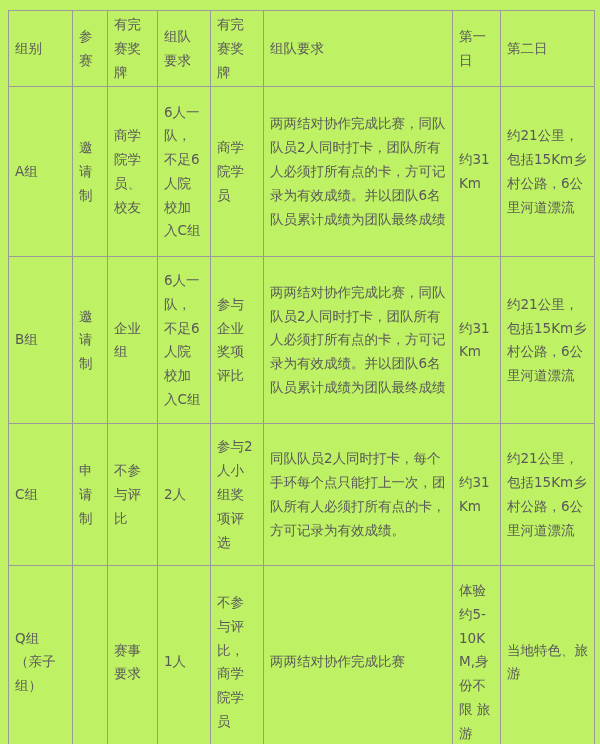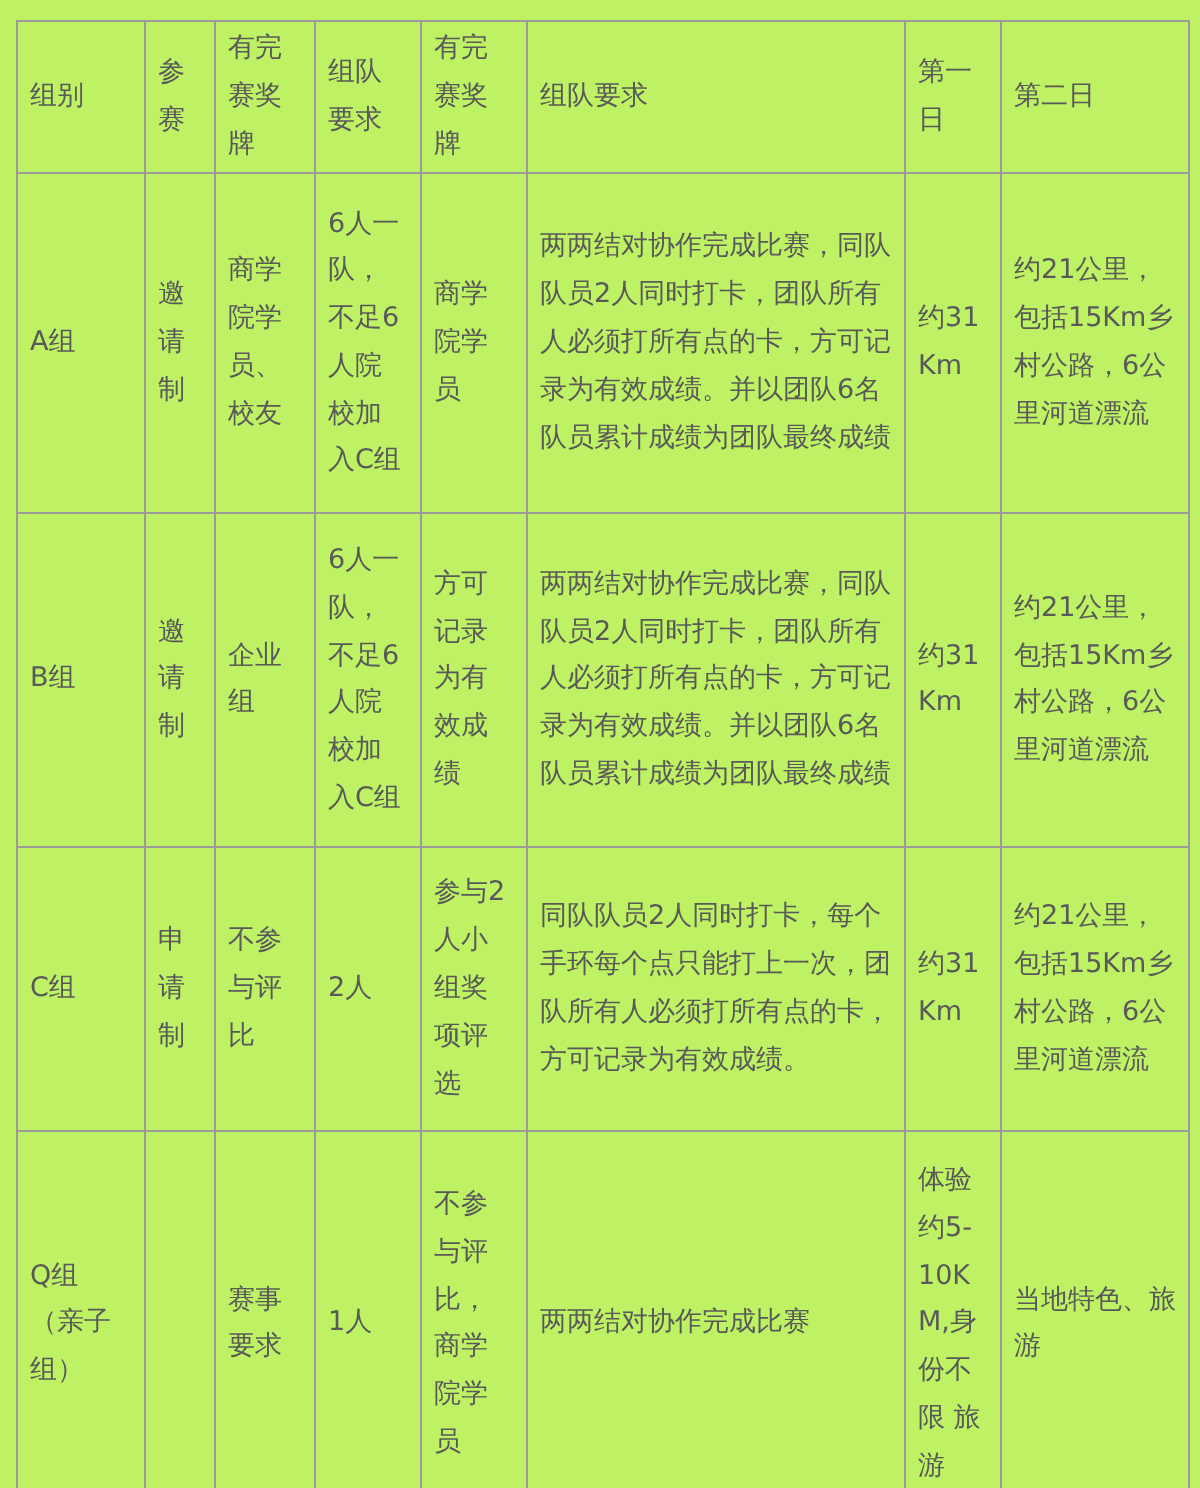--- a/index.html
+++ b/index.html
@@ -70,21 +70,21 @@
         <td>商学院学员</td>
         <td>两两结对协作完成比赛，同队队员2人同时打卡，团队所有人必须打所有点的卡，方可记录为有效成绩。并以团队6名队员累计成绩为团队最终成绩</td>
         <td>约31Km</td>
         <td>约21公里，包括15Km乡村公路，6公里河道漂流</td>
       </tr>
       <tr style="height:167px">
         <td>B组</td>
         <td>邀请制</td>
         <td>企业组</td>
         <td>6人一队，不足6人院校加入C组</td>
-        <td>方可记录为有效成绩</td>
+        <td>参与企业奖项评比</td>
         <td>两两结对协作完成比赛，同队队员2人同时打卡，团队所有人必须打所有点的卡，方可记录为有效成绩。并以团队6名队员累计成绩为团队最终成绩</td>
         <td>约31Km</td>
         <td>约21公里，包括15Km乡村公路，6公里河道漂流</td>
       </tr>
       <tr style="height:142px">
         <td>C组</td>
         <td>申请制</td>
         <td>不参与评比</td>
         <td>2人</td>
         <td>参与2人小组奖项评选</td>

